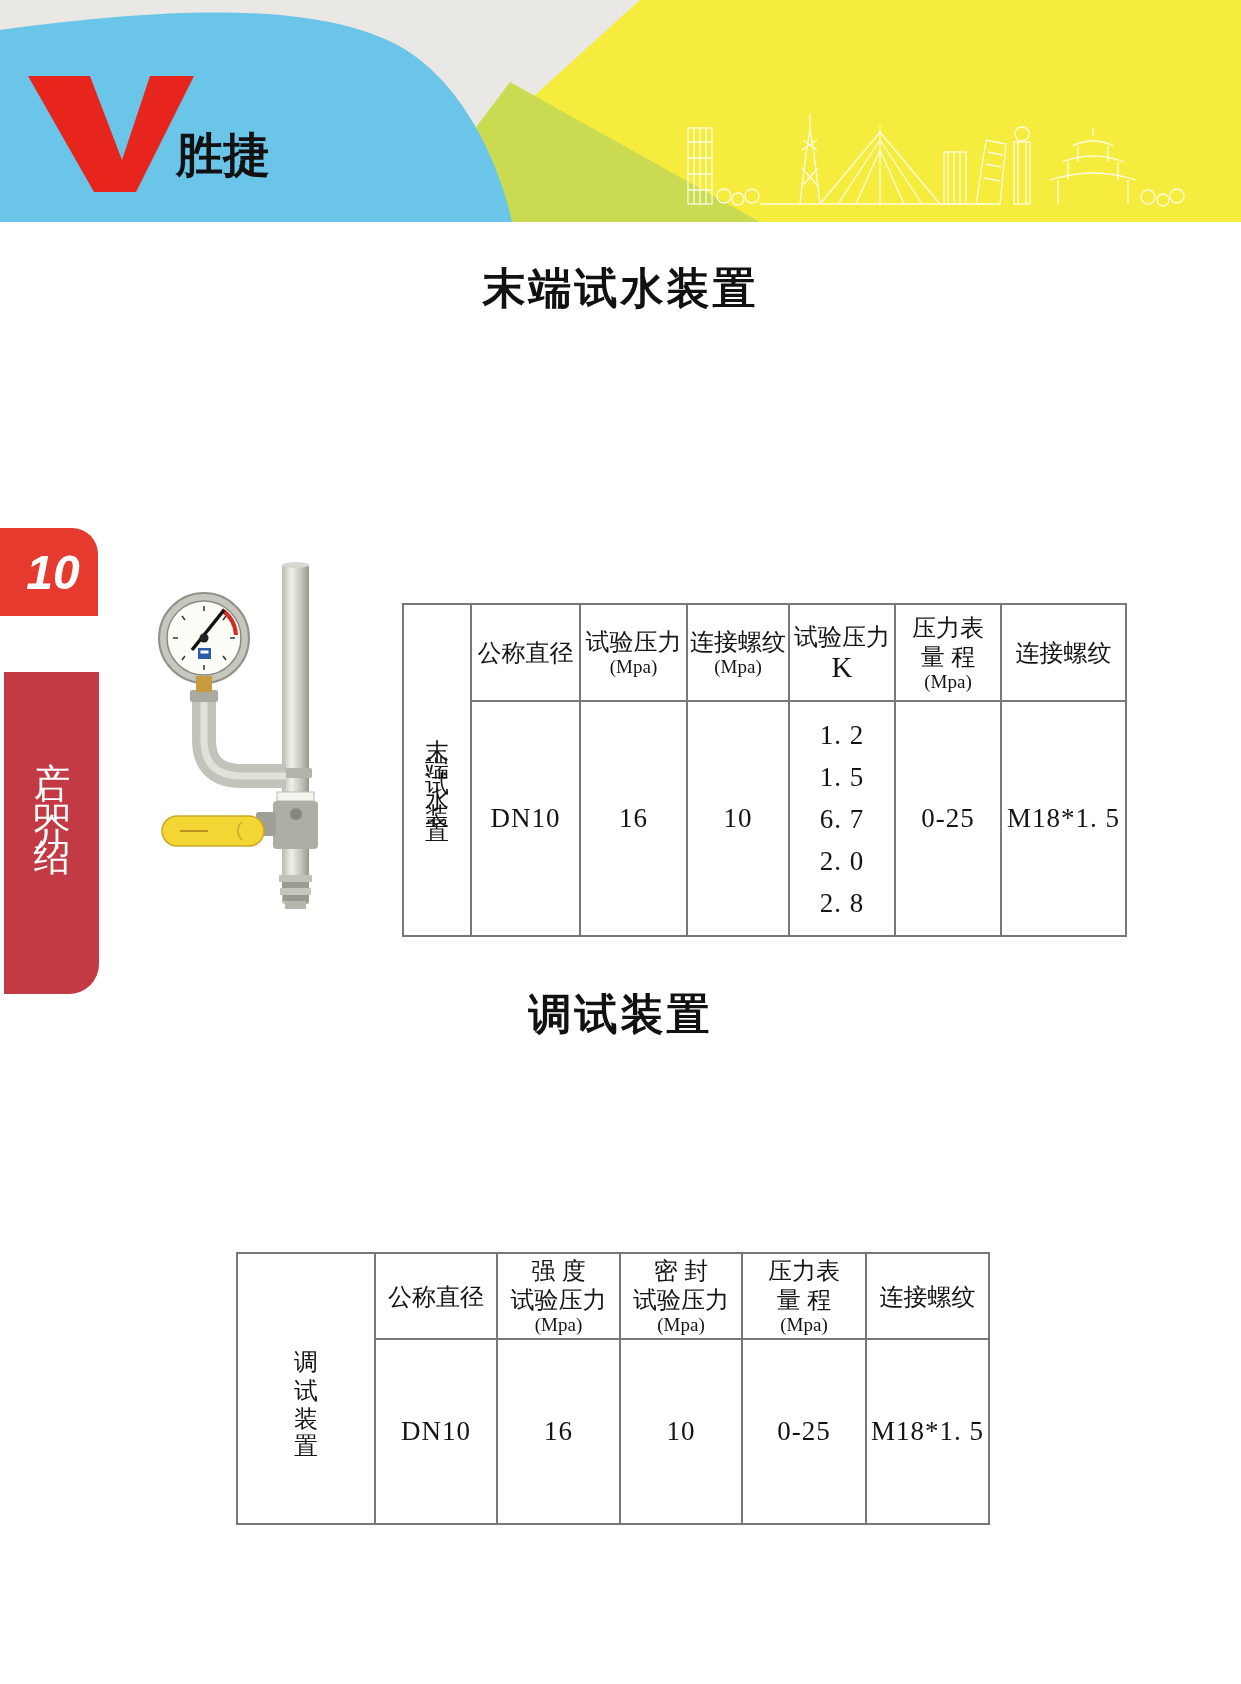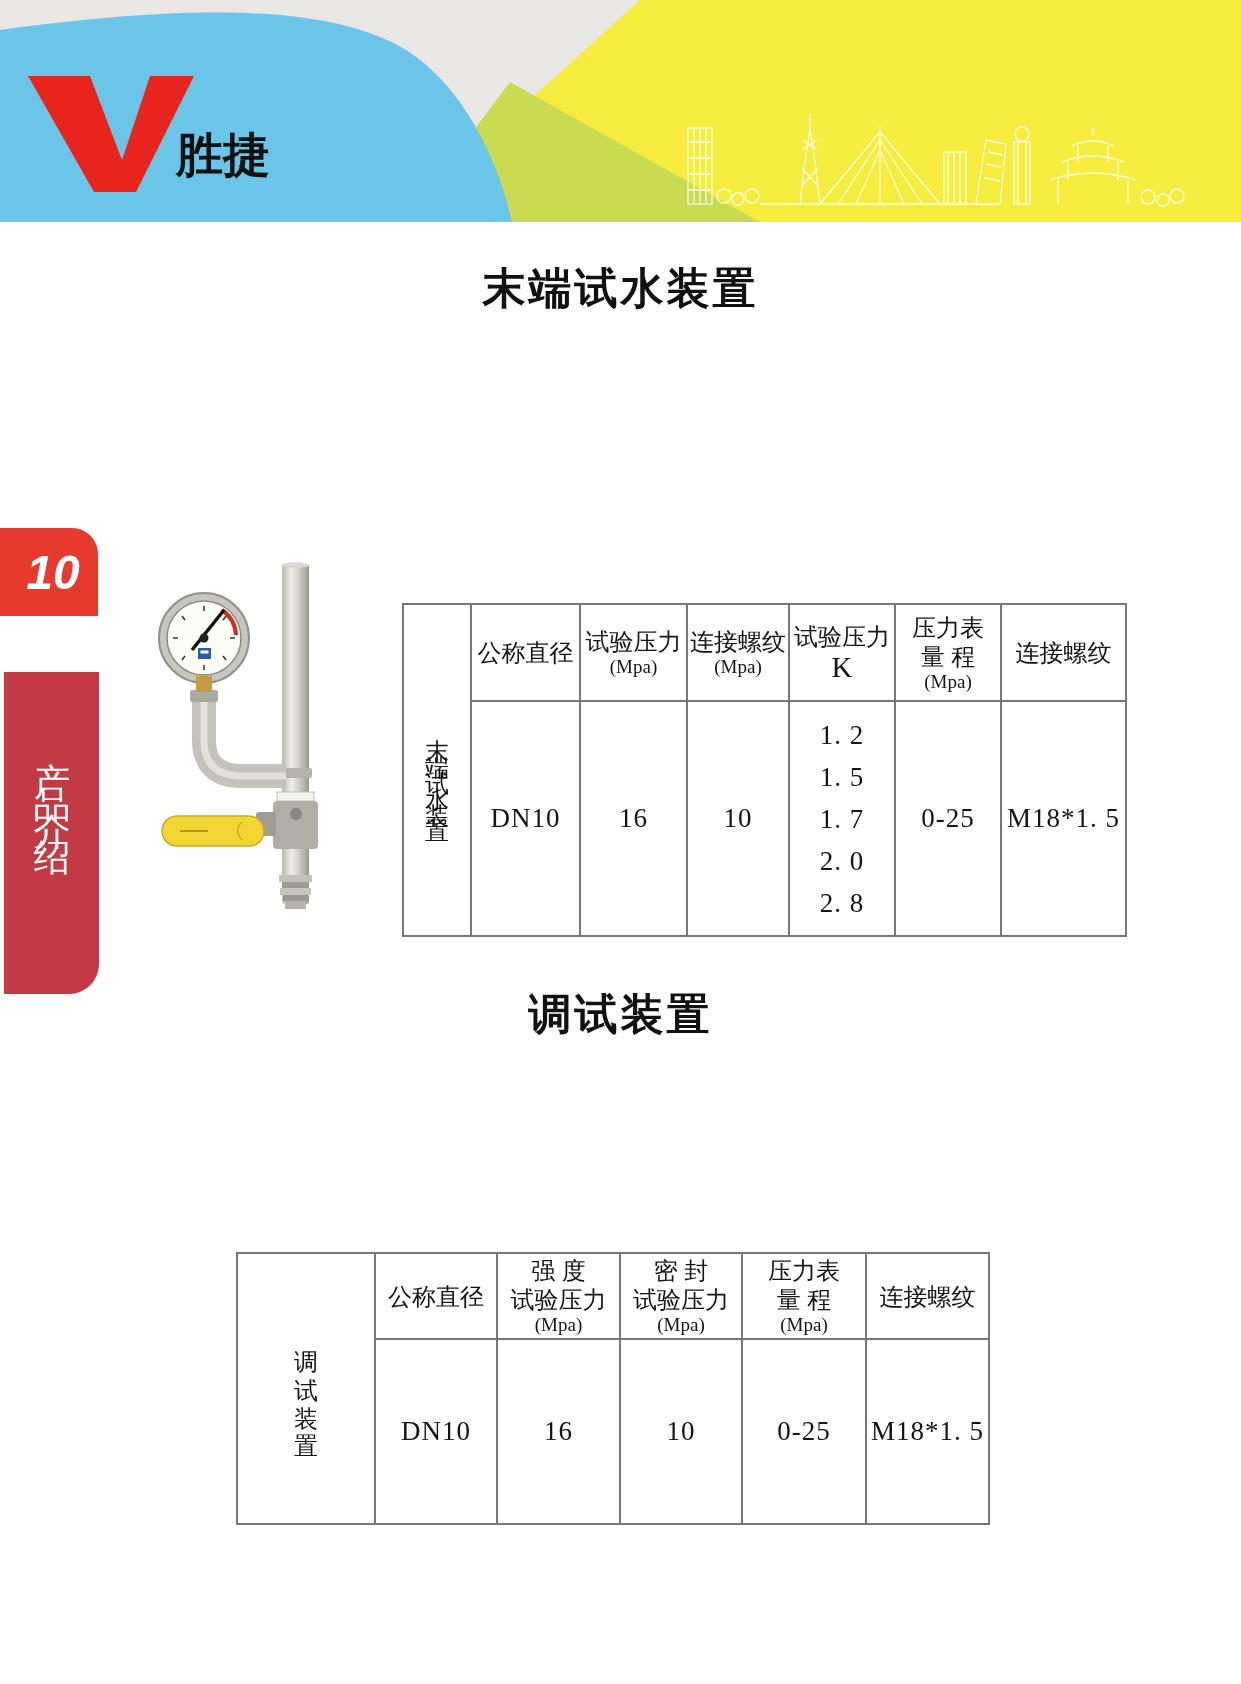--- a/index.html
+++ b/index.html
@@ -185,21 +185,21 @@
         <div class="cn">连接螺纹</div>
       </td>
     </tr>
     <tr style="height:235px">
       <td class="num">DN10</td>
       <td class="num">16</td>
       <td class="num">10</td>
       <td>
         <div class="kline">1. 2</div>
         <div class="kline">1. 5</div>
-        <div class="kline">1. 7</div>
+        <div class="kline">6. 7</div>
         <div class="kline">2. 0</div>
         <div class="kline">2. 8</div>
       </td>
       <td class="num">0-25</td>
       <td class="num">M18*1. 5</td>
     </tr>
   </tbody>
     </table>
 
   <div class="sec-title" id="title-debug">调试装置</div>

